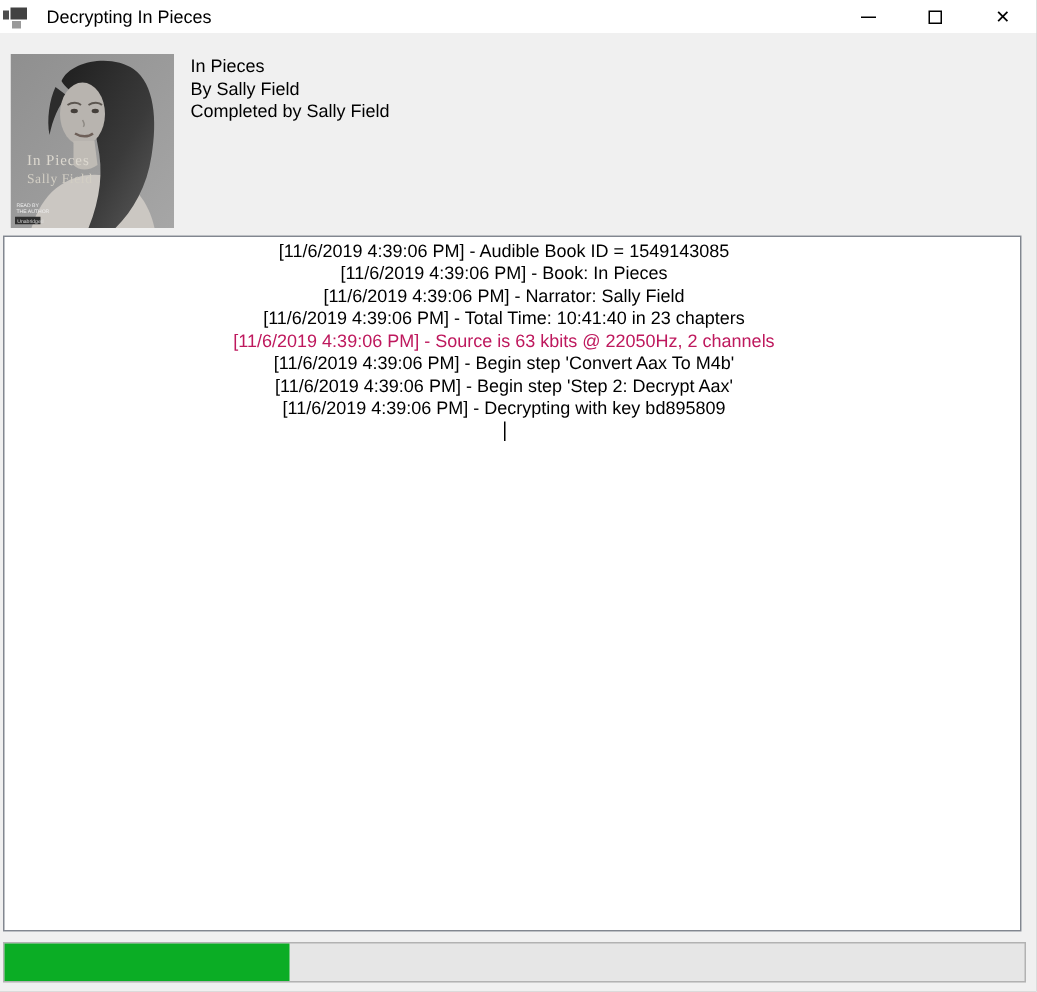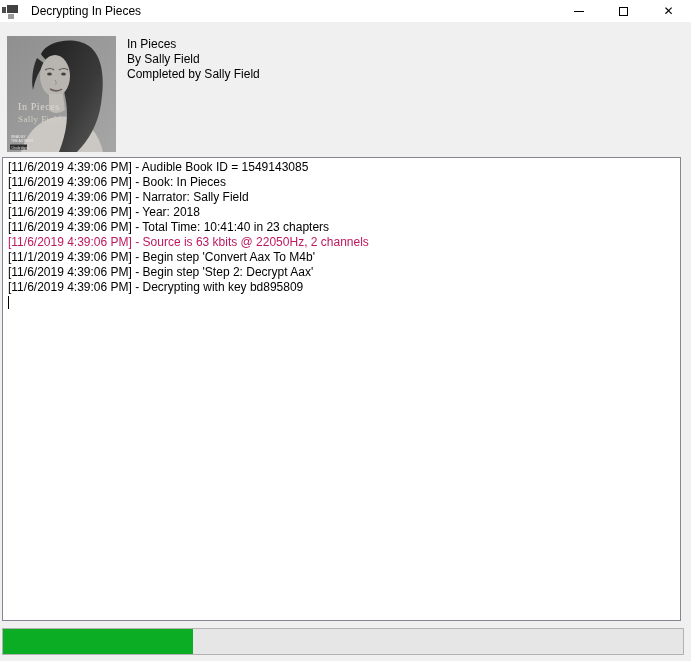--- a/index.html
+++ b/index.html
@@ -32,21 +32,21 @@
   .cover{position:absolute;left:7px;top:36px;width:109px;height:116px;}
   .cover svg{display:block;}
   .book-info{position:absolute;left:127px;top:37px;font-size:12px;line-height:15px;color:#000;}
   .book-info div{white-space:nowrap;}
   
   .log-box{
     position:absolute;left:2px;top:157px;width:679px;height:464px;
     background:#ffffff;border:1px solid #828790;
     padding:2px 16px 0 5px;
     font-size:12px;line-height:15px;color:#000;
-    overflow:hidden;cursor:text;
+    overflow:hidden;cursor:text;text-align:center;
   }
   .log-line{white-space:nowrap;}
   .log-line.error{color:#be185d;}
   .caret{display:inline-block;width:1px;height:13px;background:#000;margin-top:1px;}
   
   .progress{
     position:absolute;left:2px;top:628px;width:682px;height:27px;
     background:#e6e6e6;border:1px solid #b2b2b2;
   }
   .progress-fill{height:100%;background:#0bad25;width:0;}
@@ -120,24 +120,23 @@
     <div>In Pieces</div>
     <div>By Sally Field</div>
     <div>Completed by Sally Field</div>
   </div>
 
   <div class="log-box">
 
   <div class="log-line">[11/6/2019 4:39:06 PM] - Audible Book ID = 1549143085</div>
       <div class="log-line">[11/6/2019 4:39:06 PM] - Book: In Pieces</div>
       <div class="log-line">[11/6/2019 4:39:06 PM] - Narrator: Sally Field</div>
-      <div class="log-line">[11/6/2019 4:39:06 PM] - Year: 2018</div>
       <div class="log-line">[11/6/2019 4:39:06 PM] - Total Time: 10:41:40 in 23 chapters</div>
       <div class="log-line error">[11/6/2019 4:39:06 PM] - Source is 63 kbits @ 22050Hz, 2 channels</div>
-      <div class="log-line">[11/1/2019 4:39:06 PM] - Begin step 'Convert Aax To M4b'</div>
+      <div class="log-line">[11/6/2019 4:39:06 PM] - Begin step 'Convert Aax To M4b'</div>
       <div class="log-line">[11/6/2019 4:39:06 PM] - Begin step 'Step 2: Decrypt Aax'</div>
       <div class="log-line">[11/6/2019 4:39:06 PM] - Decrypting with key bd895809</div>
       <div class="log-line"><span class="caret"></span></div>
     </div>
 
   <div class="progress" style="background: rgb(230, 230, 230);">
     <div class="progress-fill" style="width: 28%; background: rgb(11, 173, 37);"></div>
   </div>
 
 </div>

